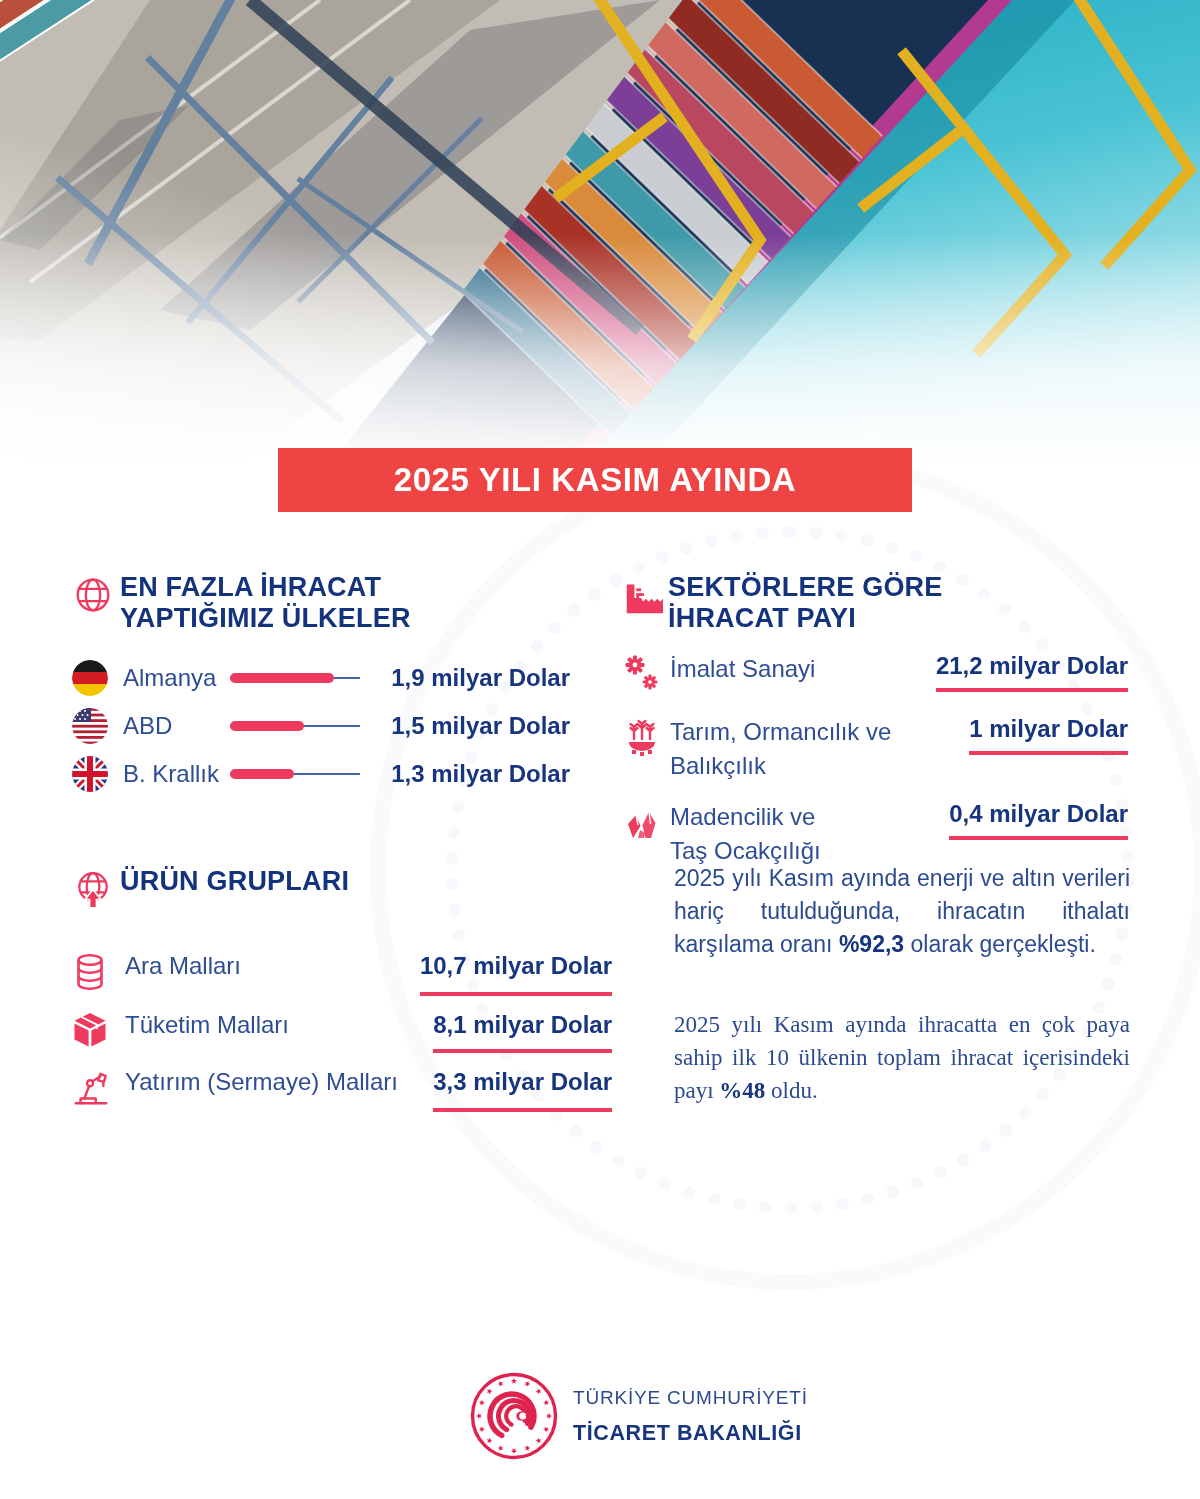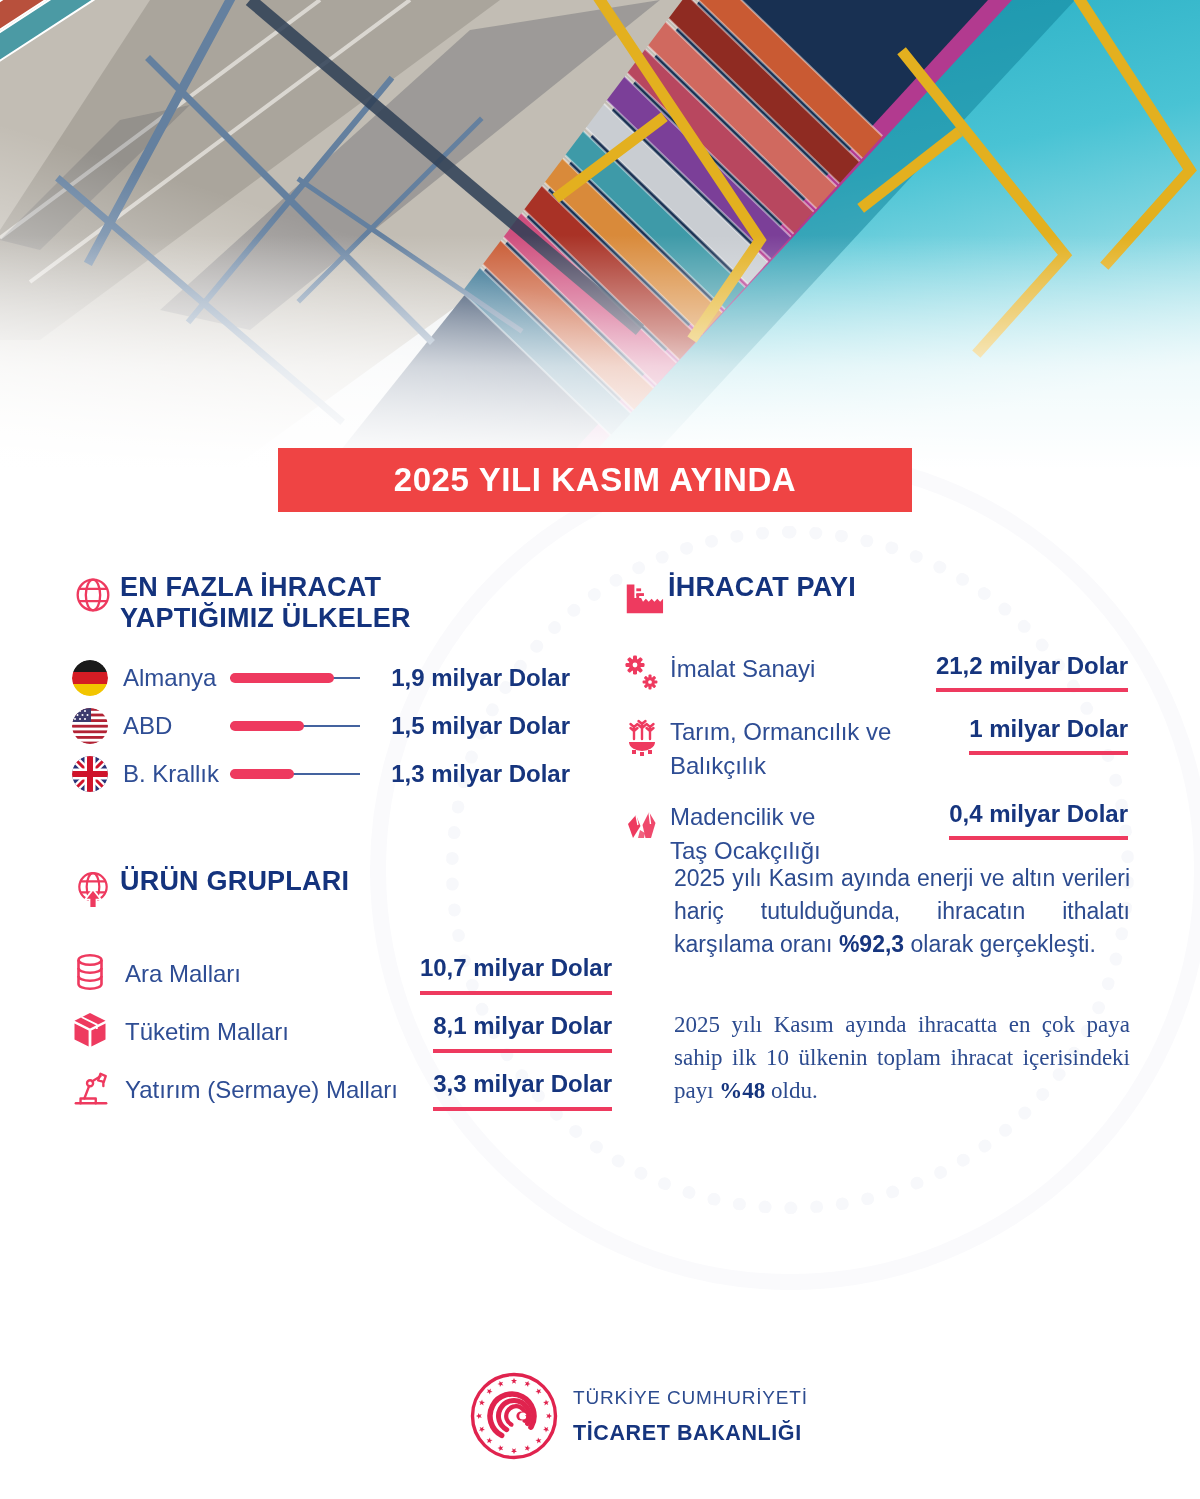--- a/index.html
+++ b/index.html
@@ -27,21 +27,21 @@
   
   .rows { position:absolute; display:flex; flex-direction:column; }
   .c-row { display:flex; align-items:center; height:48px; }
   .flag { width:36px; height:36px; border-radius:50%; overflow:hidden; flex:0 0 36px; }
   .c-name { margin-left:15px; width:107px; color:#2E4D94; font-size:24px; }
   .bar-wrap { position:relative; width:130px; height:10px; flex:0 0 130px; }
   .bar-line { position:absolute; left:0; right:0; top:4px; height:2px; background:#44639F; }
   .bar-fill { position:absolute; left:0; top:0; height:10px; border-radius:5px; background:#EE3A5F; }
   .c-val { flex:1; text-align:right; color:#16357E; font-size:24px; font-weight:700; }
   
-  .p-row { display:flex; align-items:center; margin-bottom:15px; }
+  .p-row { display:flex; margin-bottom:15px; }
   .p-row .icon { width:40px; flex:0 0 40px; }
   .p-name { margin-left:13px; flex:1; color:#2E4D94; font-size:24px; }
   .u-val { color:#16357E; font-size:24px; font-weight:700; white-space:nowrap;
     padding-bottom:9px; border-bottom:4px solid #EE3A5F; }
   
   .s-row { display:flex; align-items:flex-start; margin-bottom:17px; }
   .s-row .icon { width:48px; flex:0 0 48px; padding-top:2px; }
   .s-name { flex:1; color:#2E4D94; font-size:24px; line-height:34px; padding-right:10px; }
   .s-val { text-align:right; }
   
@@ -329,20 +329,21 @@
 
 <div class="sec-head" style="left:622px; top:572px; width:510px;">
   <span class="icon">
     <svg width="42" height="40" viewBox="0 0 44 40">
       <path fill="#EE3A5F" d="M5 38 V8 h8 v14 l2 0 v-4 h3 v4 l2 0 2 4 3 -3 3 3 3 -3 3 3 3 -3 3 3 3 -3 V38 Z"></path>
       <rect x="15" y="12" width="5" height="3" fill="#EE3A5F"></rect>
       <rect x="15" y="17" width="8" height="3" fill="#EE3A5F"></rect>
       </svg>
   </span>
   <span class="txt">
+    <span style="display:block">SEKTÖRLERE GÖRE</span>
     <span style="display:block">İHRACAT PAYI</span>
   </span>
 </div>
 
 <div class="rows" style="left:622px; top:652px; width:506px;">
   <div class="s-row">
     <span class="icon">
       <svg width="40" height="40" viewBox="0 0 40 40">
           <g fill="#EE3A5F">
         <g transform="translate(13,11)">

